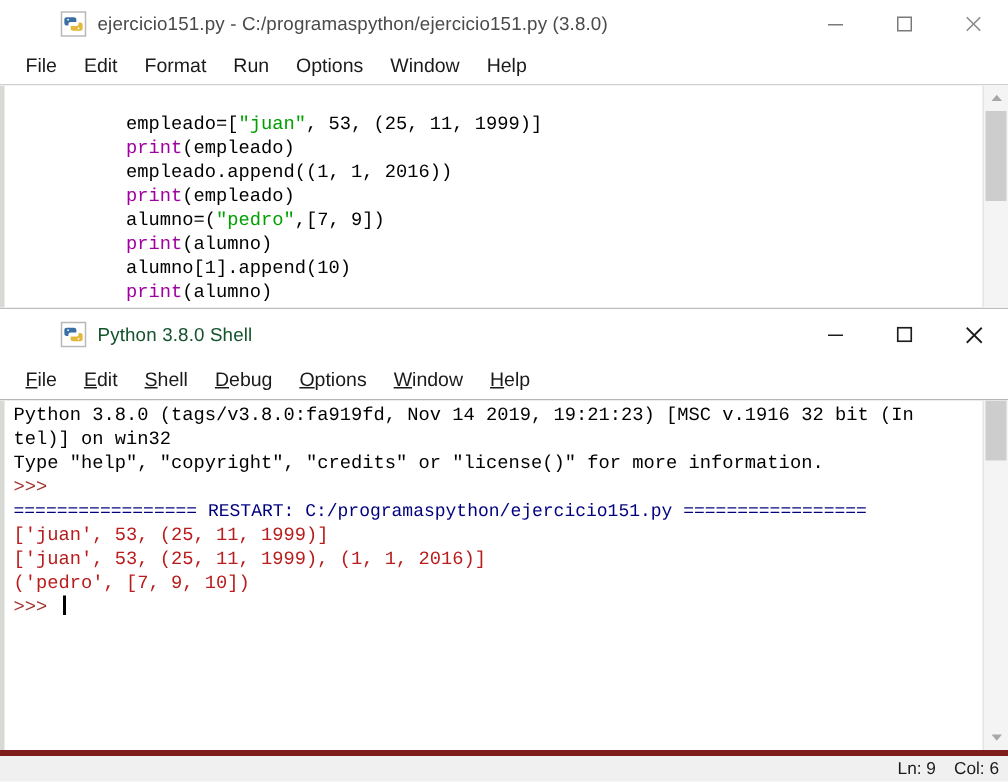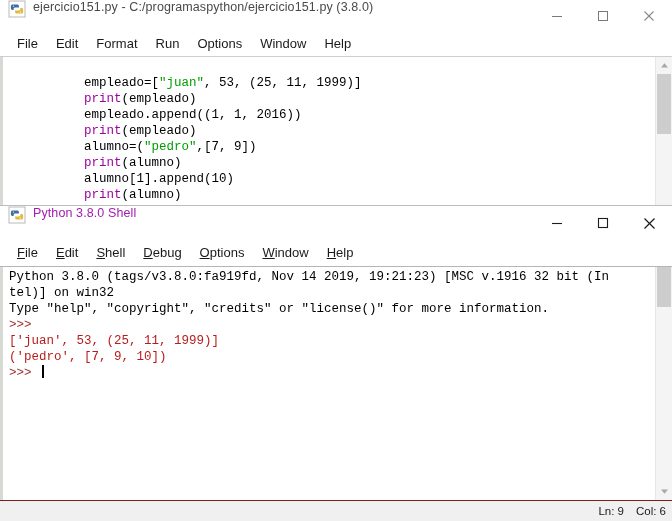--- a/index.html
+++ b/index.html
@@ -25,34 +25,35 @@
   .window {
     position: absolute;
     background: #ffffff;
     box-sizing: border-box;
   }
   .titlebar {
     position: relative;
     height: 32px;
     background: #ffffff;
     display: flex;
-    align-items: flex-start;
-    box-sizing: border-box;
+    align-items: center;
+    box-sizing: border-box;
+    padding-left: 32px;
   }
   .win-icon {
     width: 18px;
     height: 18px;
     margin-left: 8px;
     margin-right: 7px;
     flex: none;
     position: relative;
   }
   .title-text {
     font-size: 12.5px;
-    color: #a21caf;
+    color: #14532d;
     white-space: nowrap;
     letter-spacing: 0.1px;
     font-family: "Liberation Sans", sans-serif;
   }
   .title-text.dim { color: #4a4a4a; }
   .caption-buttons {
     margin-left: auto;
     display: flex;
     height: 32px;
     align-items: stretch;
@@ -146,21 +147,21 @@
   }
 
   
   .statusbar {
     position: absolute;
     left: 0;
     right: 0;
     bottom: 0;
     height: 21px;
     background: #f0f0f0;
-    border-top: 1px solid #7f1d1d;
+    border-top: 4px solid #7f1d1d;
     display: flex;
     align-items: center;
     justify-content: flex-end;
     box-sizing: border-box;
     padding-right: 6px;
   }
   .status-text {
     font-size: 11.5px;
     color: #1a1a1a;
     margin-left: 12px;
@@ -321,21 +322,23 @@
     <div class="hline" style="top:60px; background:#b5b5b5;"></div>
 
     <div class="textarea" style="position:absolute; left:0; top:61px; right:0; bottom:21px;">
       <div class="body-frame"></div>
 
       <div style="position:absolute; left:3px; top:2px; right:18px;">
         <div class="shell-line sh-normal">Python 3.8.0 (tags/v3.8.0:fa919fd, Nov 14 2019, 19:21:23) [MSC v.1916 32 bit (In</div>
         <div class="shell-line sh-normal">tel)] on win32</div>
         <div class="shell-line sh-normal">Type "help", "copyright", "credits" or "license()" for more information.</div>
         <div class="shell-line sh-prompt">&gt;&gt;&gt; </div>
+        <div class="shell-line sh-restart" style="font-size:12px;">================= RESTART: C:/programaspython/ejercicio151.py =================</div>
         <div class="shell-line sh-out">['juan', 53, (25, 11, 1999)]</div>
+        <div class="shell-line sh-out">['juan', 53, (25, 11, 1999), (1, 1, 2016)]</div>
         <div class="shell-line sh-out">('pedro', [7, 9, 10])</div>
         <div class="shell-line"><span class="sh-prompt">&gt;&gt;&gt; </span><span class="cursor-caret"></span></div>
       </div>
 
       <div class="vscroll" style="bottom:0;">
         <div class="sb-thumb" style="top:0; height:40px;"></div>
         <div class="sb-arrow bottom">
           <svg width="9" height="9" viewBox="0 0 9 9">
             <path d="M4.5 6.8 L1 2.6 L8 2.6 Z" fill="#a8a8a8"></path>
           </svg>

